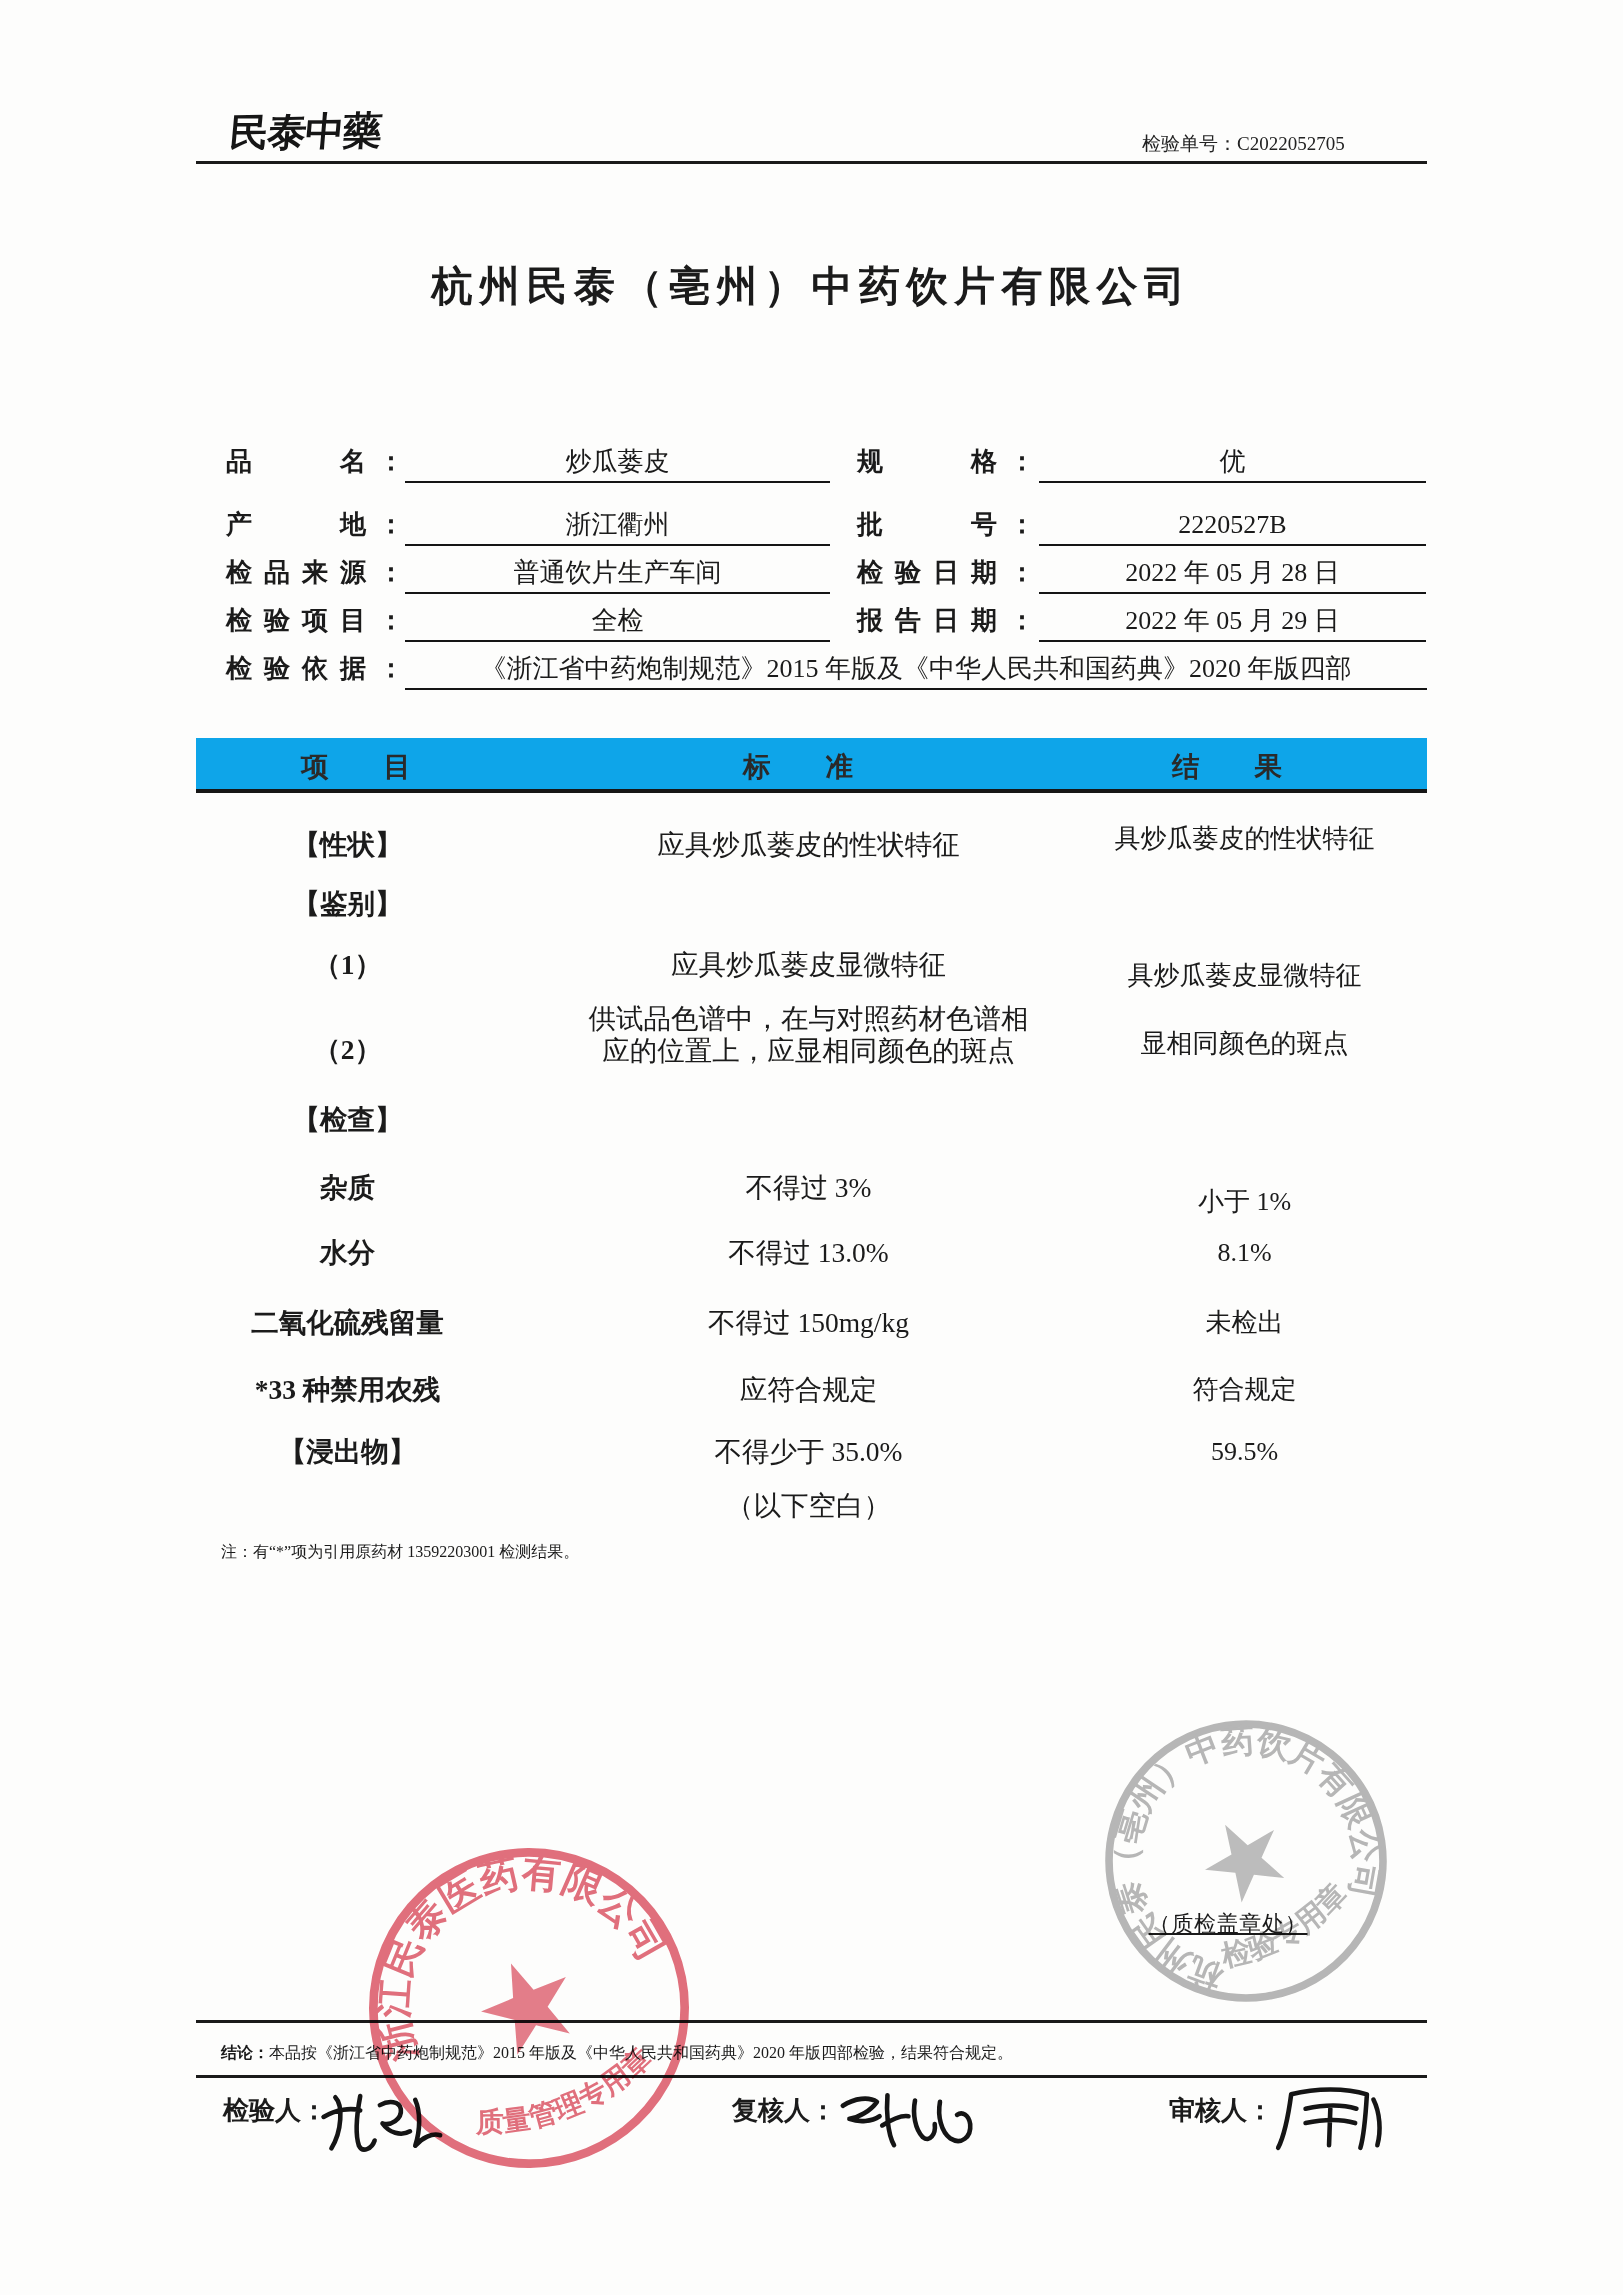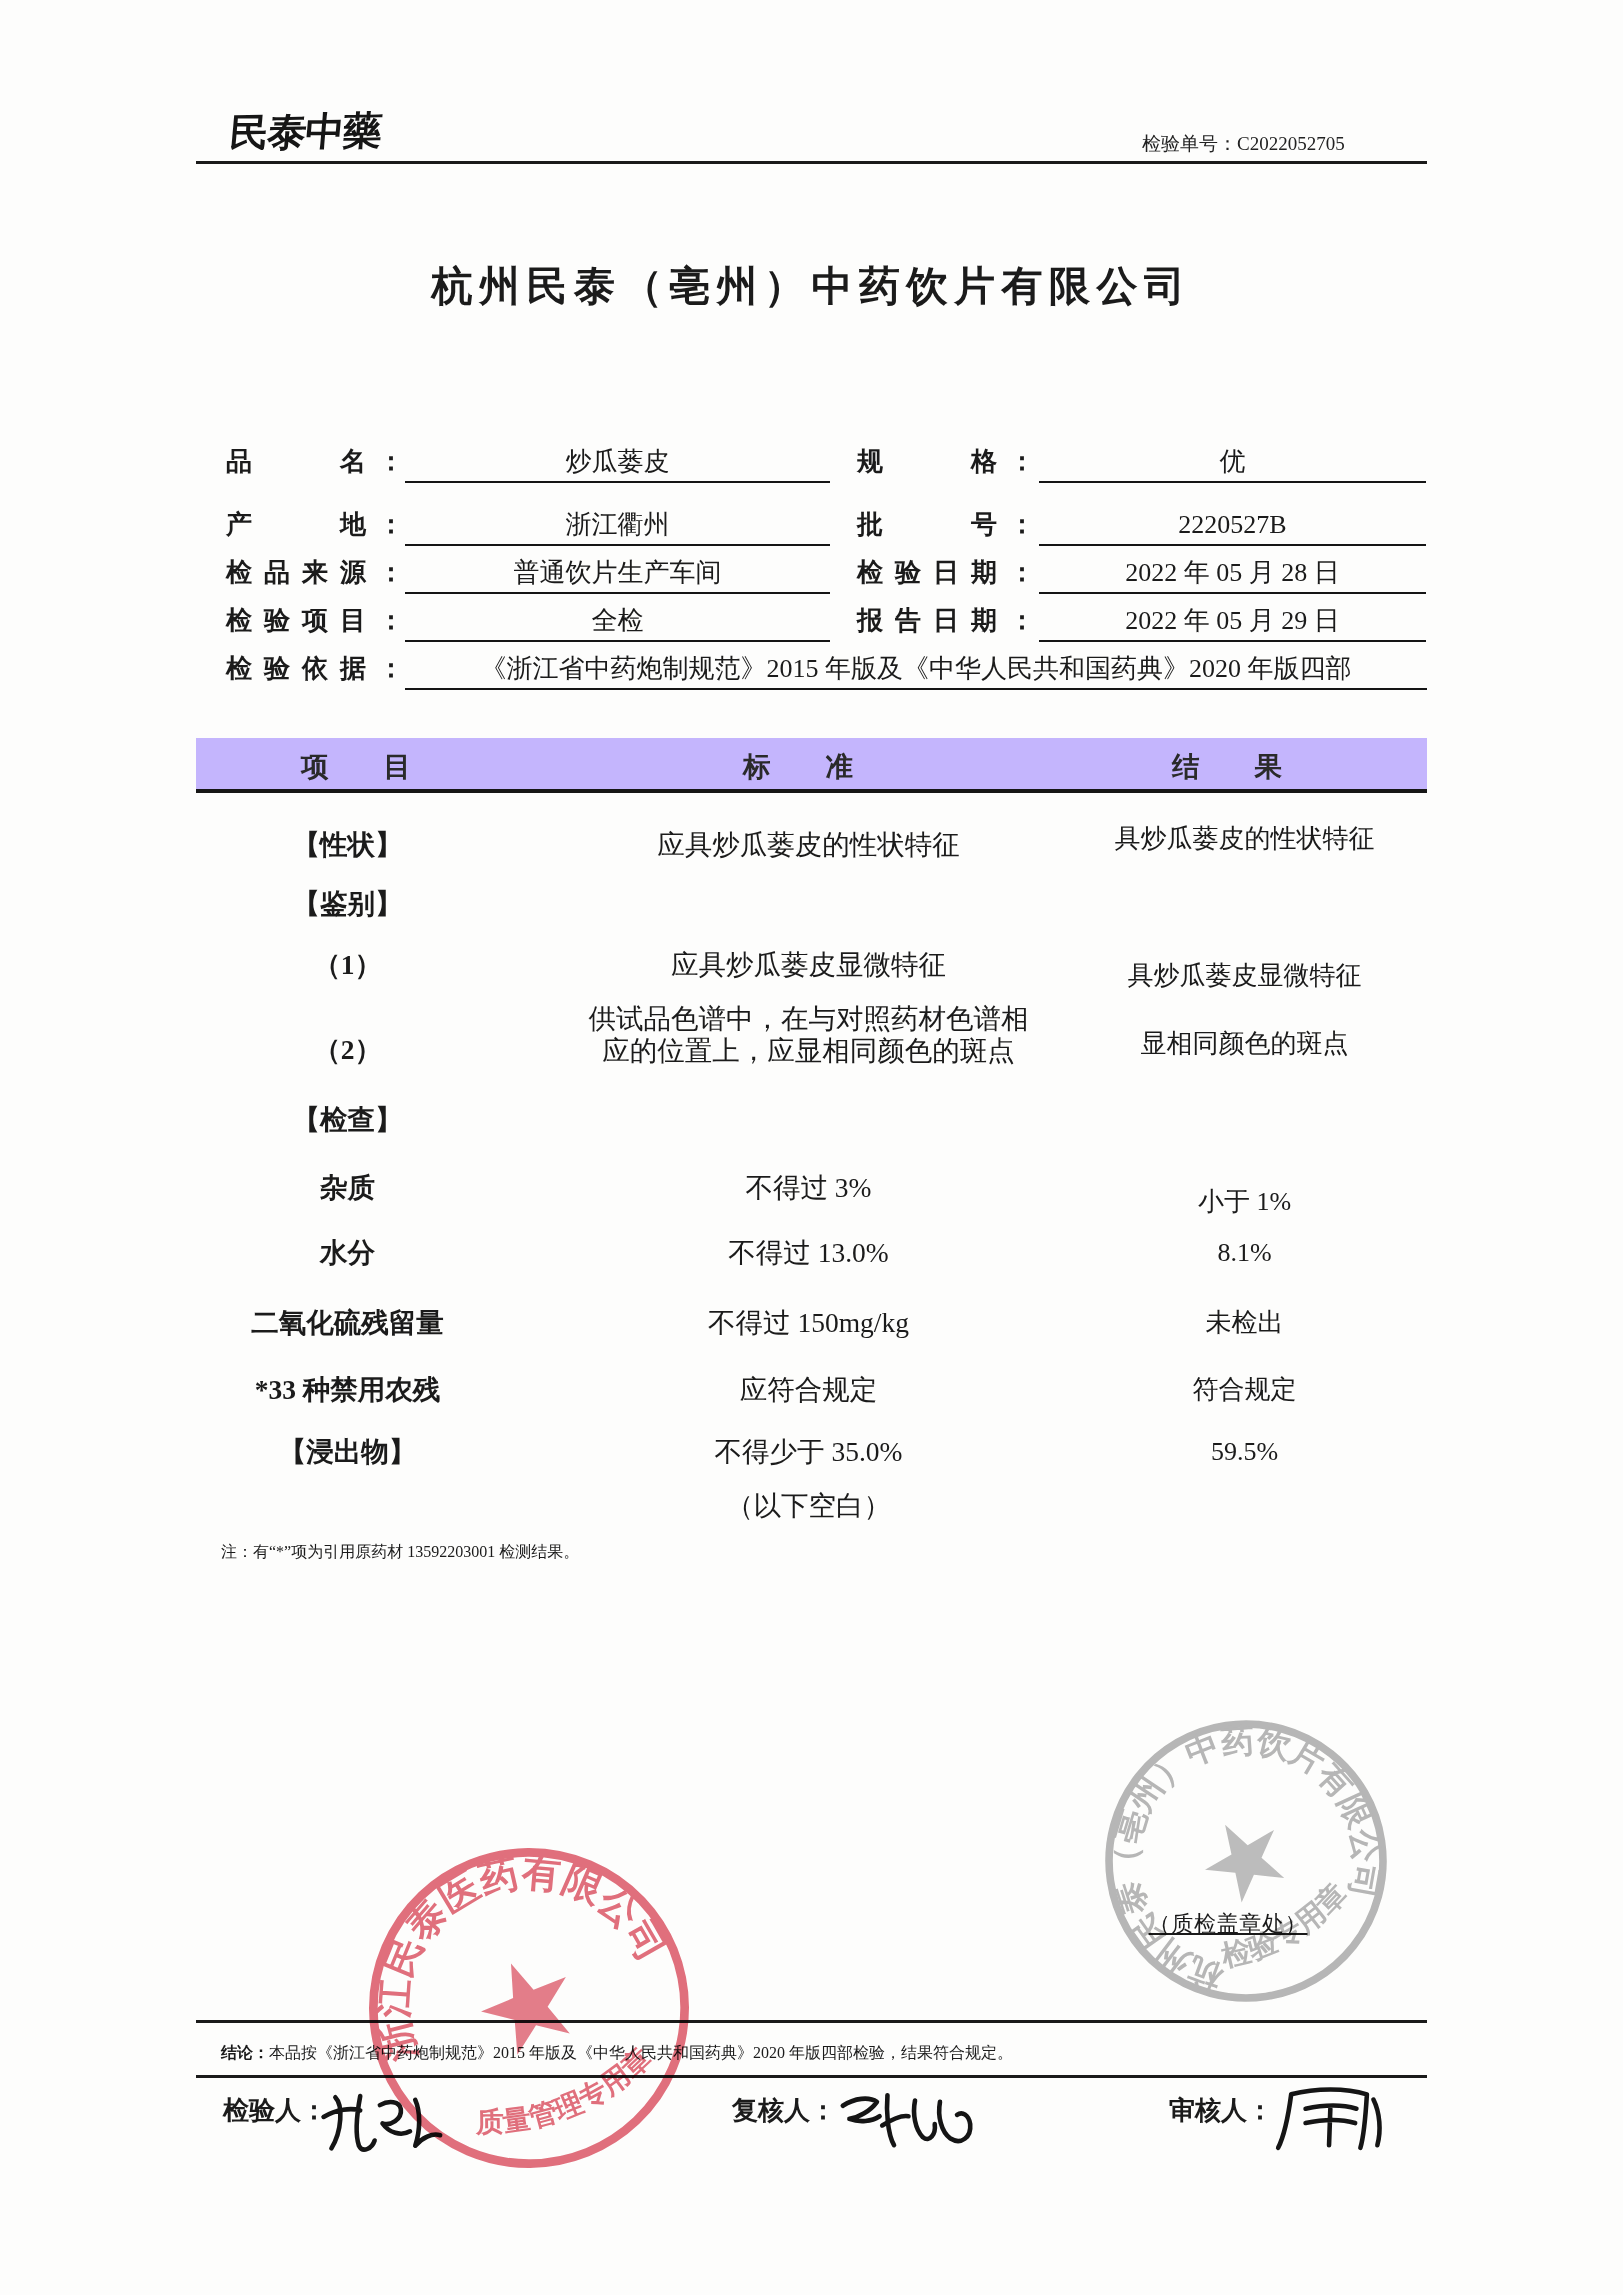--- a/index.html
+++ b/index.html
@@ -31,21 +31,21 @@
   .f1{top:441px;}.f2{top:504px;}.f3{top:552px;}.f4{top:600px;}.f5{top:648px;}
   .flabel{position:absolute;font-weight:700;text-align:justify;text-align-last:justify;}
   .ll{left:226px;width:178px;}
   .lr{left:857px;width:178px;}
   .fval{position:absolute;height:42px;text-align:center;border-bottom:2px solid #151515;white-space:nowrap;}
   .vl{left:405px;width:425px;}
   .vr{left:1039px;width:387px;}
   .vwide{left:405px;width:1022px;}
   
   .band{position:absolute;left:196px;top:738px;width:1231px;height:55px;
-    background:#c4b5fd;border-bottom:4.6px solid #161616;z-index:1;}
+    background:#0ea5e9;border-bottom:4.6px solid #161616;z-index:1;}
   .hcell{position:absolute;top:10.5px;width:196px;text-align:center;font-size:27.5px;font-weight:700;color:#2a2a2a;}
   .h1{left:62px;}.h2{left:504px;}.h3{left:933px;}
   
   .trow{position:absolute;left:0;width:1623px;font-size:27.5px;}
   .cell{position:absolute;top:0;text-align:center;line-height:37px;}
   .cell-item{left:236px;width:223px;font-weight:600;}
   .cell-std{left:573px;width:471px;}
   .cell-res{left:1081px;width:327px;font-size:26px;}
   .r0{top:826px;}.r1{top:885px;}.r2{top:946px;}.r3{top:1003px;}.r4{top:1101px;}
   .r5{top:1169px;}.r6{top:1234px;}.r7{top:1304px;}.r8{top:1371px;}.r9{top:1433px;}.r10{top:1487px;}

